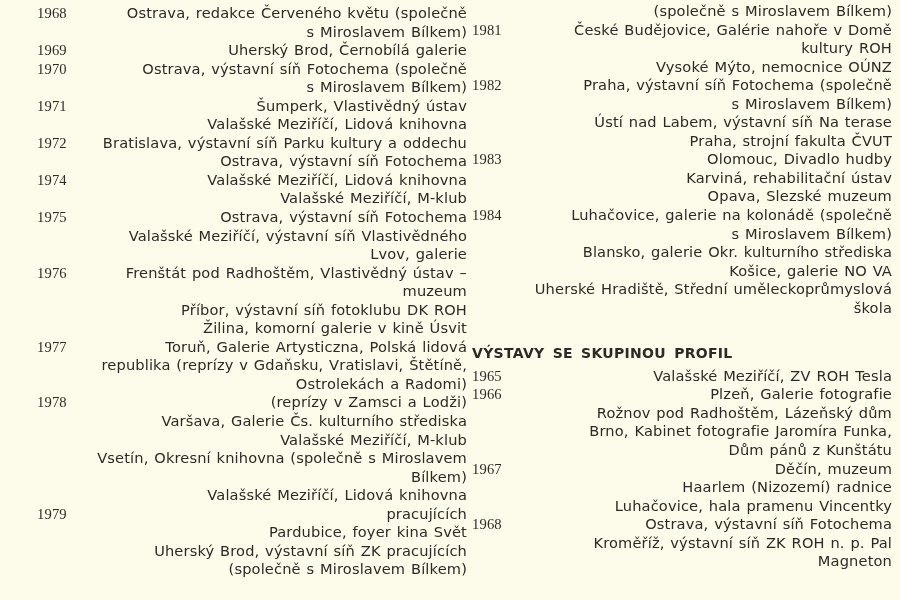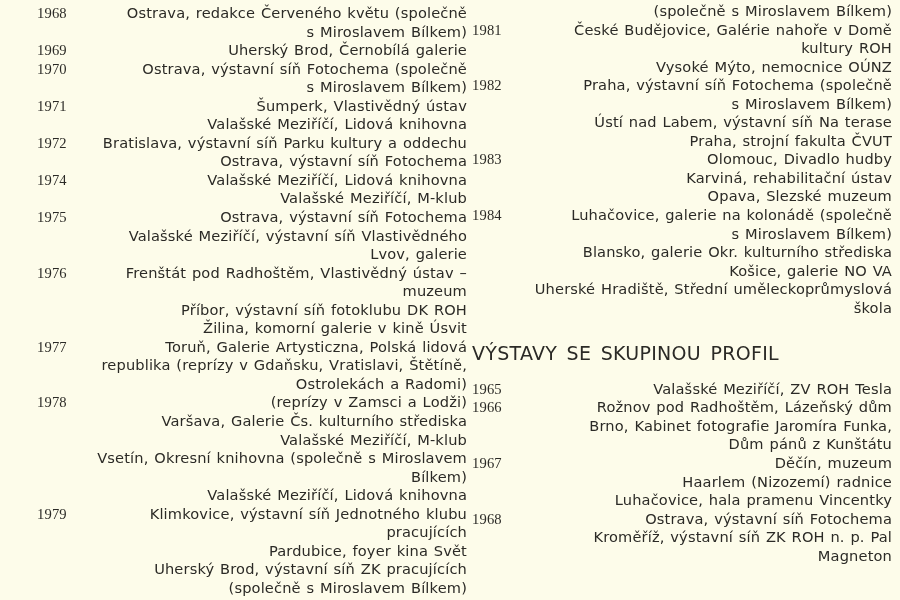--- a/index.html
+++ b/index.html
@@ -17,26 +17,26 @@
     letter-spacing: 0.15px;
     word-spacing: 1px;
   }
   .col-left { left: 37px; top: 4px; width: 430px; }
   .col-right { left: 472px; top: 2px; width: 420px; }
   .entry { display: flex; }
   .year { width: 41px; flex: none; font-family: Liberation Serif, serif; }
   .lines { flex: 1; text-align: right; }
   .line { white-space: nowrap; }
   .heading {
-    font-weight: normal;
-    font-size: 19px;
+    font-weight: bold;
+    font-size: 14px;
     letter-spacing: 0.3px;
     word-spacing: 3px;
     margin-top: 27px;
-    margin-bottom: 17px;
+    margin-bottom: 4px;
     line-height: 18.55px;
     white-space: nowrap;
   }
 </style>
 </head>
 <body>
 
 <div class="col col-left" id="left-col">
     <div class="entry">
       <div class="year">1968</div>
@@ -111,21 +111,20 @@
         <div class="line">Varšava, Galerie Čs. kulturního střediska</div>
         <div class="line">Valašské Meziříčí, M-klub</div>
         <div class="line">Vsetín, Okresní knihovna (společně s Miroslavem</div>
         <div class="line">Bílkem)</div>
         <div class="line">Valašské Meziříčí, Lidová knihovna</div>
       </div>
     </div>
     <div class="entry">
       <div class="year">1979</div>
       <div class="lines">
-        <div class="line">Klimkovice, výstavní síň Jednotného klubu</div>
         <div class="line">pracujících</div>
         <div class="line">Pardubice, foyer kina Svět</div>
         <div class="line">Uherský Brod, výstavní síň ZK pracujících</div>
         <div class="line">(společně s Miroslavem Bílkem)</div>
       </div>
     </div>
   </div>
 
 <div class="col col-right">
   <div id="right-top">
@@ -176,20 +175,21 @@
   <div id="right-bottom">
       <div class="entry">
         <div class="year">1965</div>
         <div class="lines">
           <div class="line">Valašské Meziříčí, ZV ROH Tesla</div>
         </div>
       </div>
       <div class="entry">
         <div class="year">1966</div>
         <div class="lines">
+          <div class="line">Plzeň, Galerie fotografie</div>
           <div class="line">Rožnov pod Radhoštěm, Lázeňský dům</div>
           <div class="line">Brno, Kabinet fotografie Jaromíra Funka,</div>
           <div class="line">Dům pánů z Kunštátu</div>
         </div>
       </div>
       <div class="entry">
         <div class="year">1967</div>
         <div class="lines">
           <div class="line">Děčín, muzeum</div>
           <div class="line">Haarlem (Nizozemí) radnice</div>

